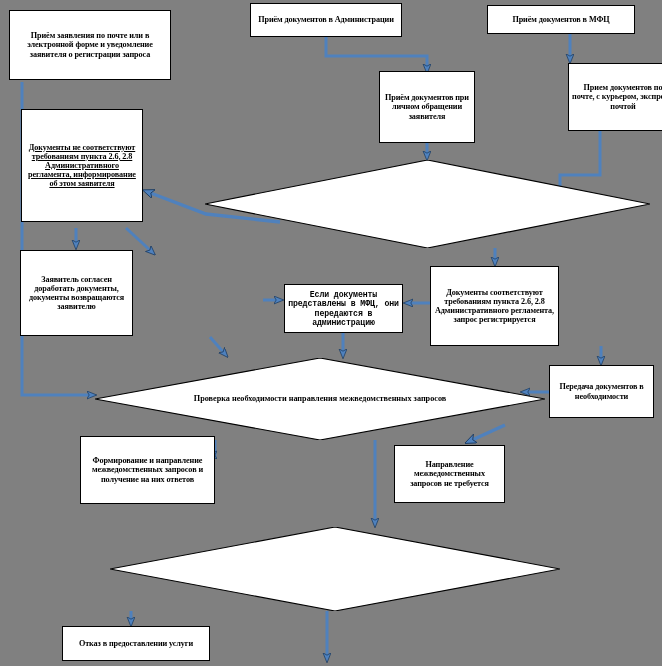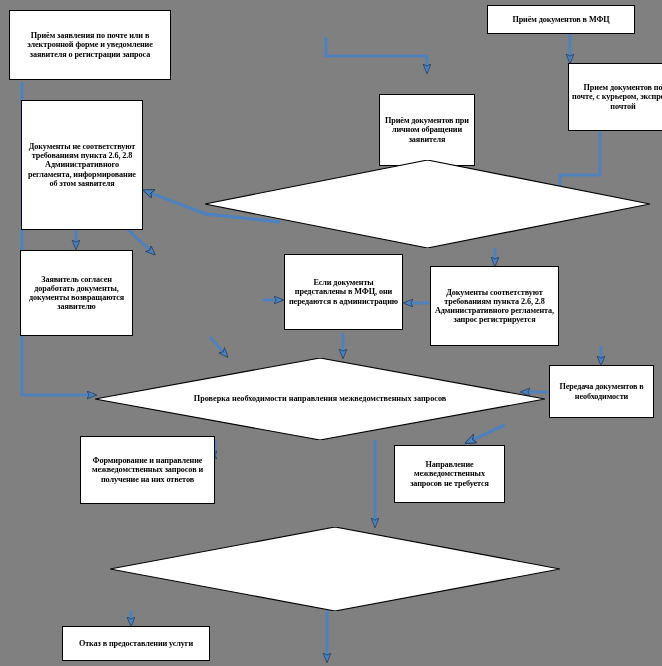--- a/index.html
+++ b/index.html
@@ -105,49 +105,52 @@
     <g stroke="#4f81bd" stroke-width="3.4" fill="none" marker-end="url(#ahb)">
       <path d="M 280,222 L 206,214 L 148,192"></path>
       <path d="M 505,425 L 470,441"></path>
     </g>
   </svg>
 
   <div class="node box" style="left:9px; top:10px; width:162px; height:70px;">
     <div class="txt" style="font-size:8.2px;">Приём заявления по почте или в электронной форме и уведомление заявителя о регистрации запроса</div>
   </div>
 
+  <div class="node box" style="left:250px; top:3px; width:152px; height:34px;">
+    <div class="txt" style="font-size:8.2px;">Приём документов в Администрации</div>
+  </div>
 
   <div class="node box" style="left:487px; top:5px; width:148px; height:29px;">
     <div class="txt" style="font-size:8.2px;">Приём документов в МФЦ</div>
   </div>
 
-  <div class="node box" style="left:379px; top:71px; width:96px; height:72px;margin-top:23px;">
+  <div class="node box" style="left:379px; top:71px; width:96px; height:72px;">
     <div class="txt" style="font-size:8.2px;">Приём документов при личном обращении заявителя</div>
   </div>
 
   <div class="node box" style="left:568px; top:63px; width:110px; height:68px;">
     <div class="txt" style="font-size:8.2px;">Прием документов по почте, с курьером, экспресс-почтой</div>
   </div>
 
-  <div class="node box" style="left:21px; top:100px; width:122px; height:130px;">
+  <div class="node box" style="left:21px; top:109px; width:122px; height:113px;text-decoration:underline;">
     <div class="txt" style="font-size:8.2px;">Документы не соответствуют требованиям пункта 2.6, 2.8 Административного регламента, информирование об этом заявителя</div>
   </div>
 
   <div class="node diamond" style="left:205px; top:160px; width:445px; height:88px;">
     <svg class="dshape" viewBox="0 0 445 88" preserveAspectRatio="none">
       <polygon points="222.5,0 445,44 222.5,88 0,44" fill="#ffffff" stroke="#000000" stroke-width="1.1"></polygon>
     </svg>
   </div>
 
   <div class="node box" style="left:20px; top:250px; width:113px; height:86px;">
     <div class="txt" style="font-size:8.2px;">Заявитель согласен доработать документы, документы возвращаются заявителю</div>
   </div>
 
 
-  <div class="node box" style="left:284px; top:254px; width:119px; height:76px;">
+  <div class="node box" style="left:284px; top:284px; width:119px; height:49px;font-family:Liberation Mono, monospace;">
     <div class="txt" style="font-size:8.2px;">Если документы представлены в МФЦ, они передаются в администрацию</div>
   </div>
 
   <div class="node box" style="left:430px; top:266px; width:129px; height:80px;">
     <div class="txt" style="font-size:8.2px;">Документы соответствуют требованиям пункта 2.6, 2.8 Административного регламента, запрос регистрируется</div>
   </div>
 
   <div class="node box" style="left:549px; top:365px; width:105px; height:53px;">
     <div class="txt" style="font-size:8.2px;">Передача документов в необходимости</div>
   </div>

